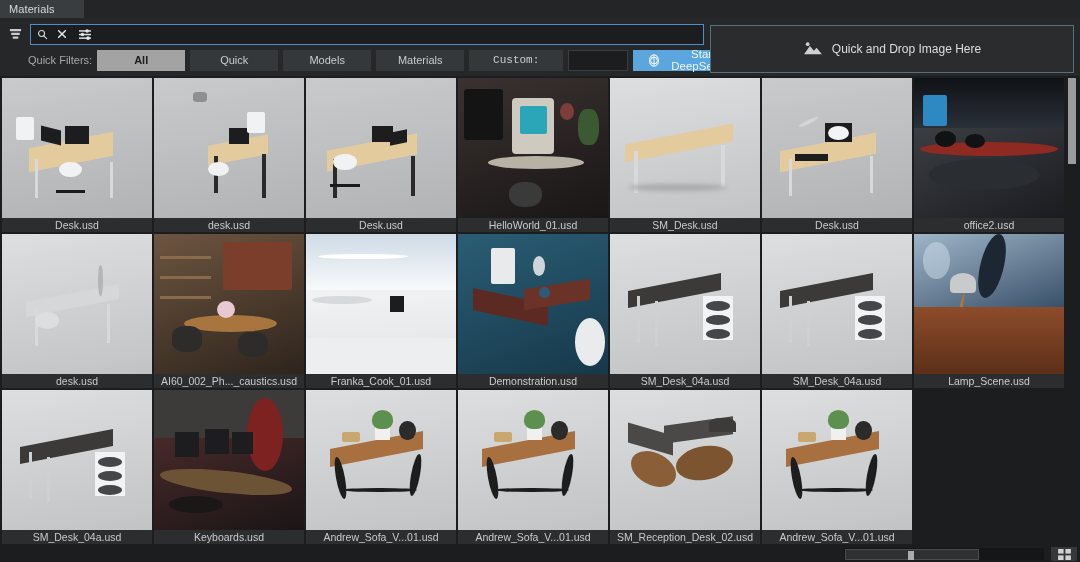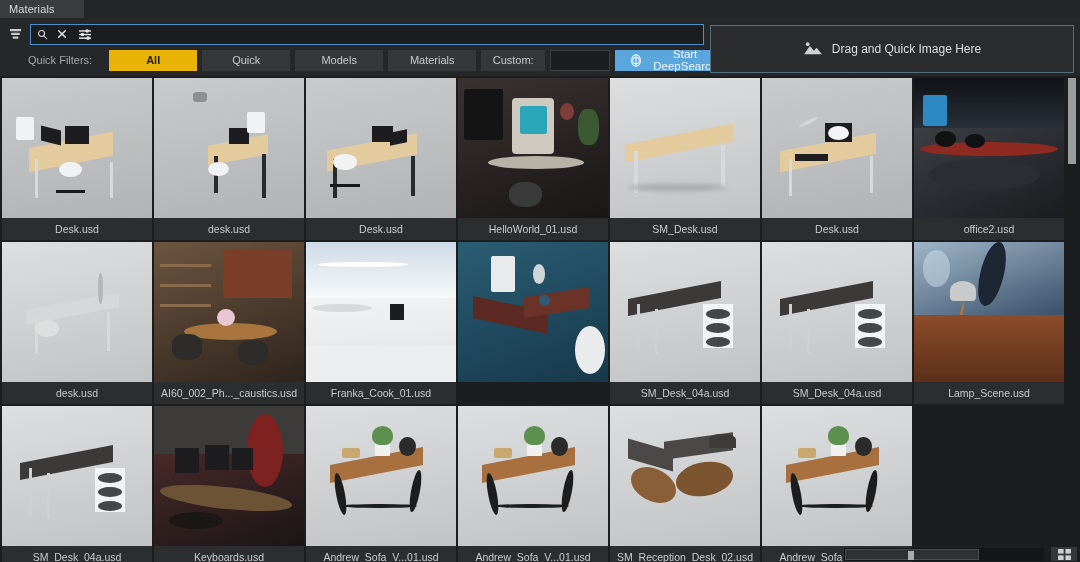--- a/index.html
+++ b/index.html
@@ -96,22 +96,22 @@
     color: #c9cbcd;
     font-size: 11px;
     display: flex; align-items: center; justify-content: center;
     padding: 0 8px;
     cursor: pointer;
     flex: 0 0 auto;
     border: none;
     font-family: "Liberation Sans", sans-serif;
   }
   .chip.wide { width: 88px; }
-  .chip.active { background: #eab308; color: #1b1d1f; font-weight: bold; margin-left: 12px; }
-  .chip.custom { width: 64px; }
+  .chip.active { background: #a3a3a3; color: #1b1d1f; font-weight: bold; }
+  .chip.custom { width: 94px; font-family: Liberation Mono, monospace; }
   .custom-field {
     width: 60px; height: 21px;
     background: #1b1d1f;
     border: 1px solid #3b3e41;
     flex: 0 0 auto;
   }
   .deepsearch-btn {
     height: 21px;
     background: #5ba7dd;
     color: #eef4f9;
@@ -155,21 +155,21 @@
   .card { background: #1b1d1f; }
   .thumb {
     height: 140px;
     width: 100%;
     position: relative;
     overflow: hidden;
     background: #b9babb;
     cursor: pointer;
   }
   .cap {
-    height: 22px;
+    height: 14px;
     background: #2b2d2f;
     color: #c9cbcd;
     font-size: 10.5px;
     display: flex; align-items: center; justify-content: center;
     overflow: hidden;
     white-space: nowrap;
     text-overflow: ellipsis;
     padding: 0 3px;
   }
 
@@ -315,21 +315,21 @@
 
   </div>
 
   <div class="dropzone">
     <span style="display:flex">
       <svg width="20" height="16" viewBox="0 0 22 18" fill="#cfd1d3">
         <path d="M1 15 L7.5 5.5 L12 11 L15 7.5 L21 15 Z"></path>
         <circle cx="5" cy="3.6" r="2.1"></circle>
       </svg>
     </span>
-    <span class="dz-text">Drag and Quick Image Here</span>
+    <span class="dz-text">Quick and Drop Image Here</span>
   </div>
 
 </div>
 
 <div class="results">
   <div class="grid" id="grid">
       <div class="card">
         <div class="thumb">
           <div class="sc grey"></div>
           <div class="desk-top" style="left:18%;top:44%;width:56%;height:17%;"></div>
@@ -456,20 +456,21 @@
       <div class="card">
         <div class="thumb">
           <div class="sc teal"></div>
           <div class="desk-top" style="left:10%;top:44%;width:50%;height:16%;background:#5c2a22;transform:skewY(12deg)"></div>
           <div class="desk-top" style="left:44%;top:36%;width:44%;height:15%;background:#6b3228;transform:skewY(-9deg)"></div>
           <div class="blob" style="left:22%;top:10%;width:16%;height:26%;background:#e8eaec;border-radius:2px;"></div>
           <div class="blob" style="left:50%;top:16%;width:8%;height:14%;background:#cfd6da;"></div>
           <div class="blob" style="left:78%;top:60%;width:20%;height:34%;background:#e9ebec;"></div>
           <div class="blob" style="left:54%;top:38%;width:7%;height:8%;background:#2e5a78;"></div>
         </div>
+        <div class="cap">Demonstration.usd</div>
       </div>
       <div class="card">
         <div class="thumb">
           <div class="sc greyl"></div>
           <div class="desk-top" style="left:12%;top:34%;width:62%;height:12%;background:#3b3a38;"></div>
           <div class="cab" style="left:62%;top:44%;width:20%;height:32%;"></div>
           <div class="blob" style="left:64%;top:48%;width:16%;height:7%;background:#44464a;"></div>
           <div class="blob" style="left:64%;top:58%;width:16%;height:7%;background:#44464a;"></div>
           <div class="blob" style="left:64%;top:68%;width:16%;height:7%;background:#44464a;"></div>
           <div class="leg" style="left:18%;top:44%;height:34%;width:3px;background:#cfd0d1;"></div>

